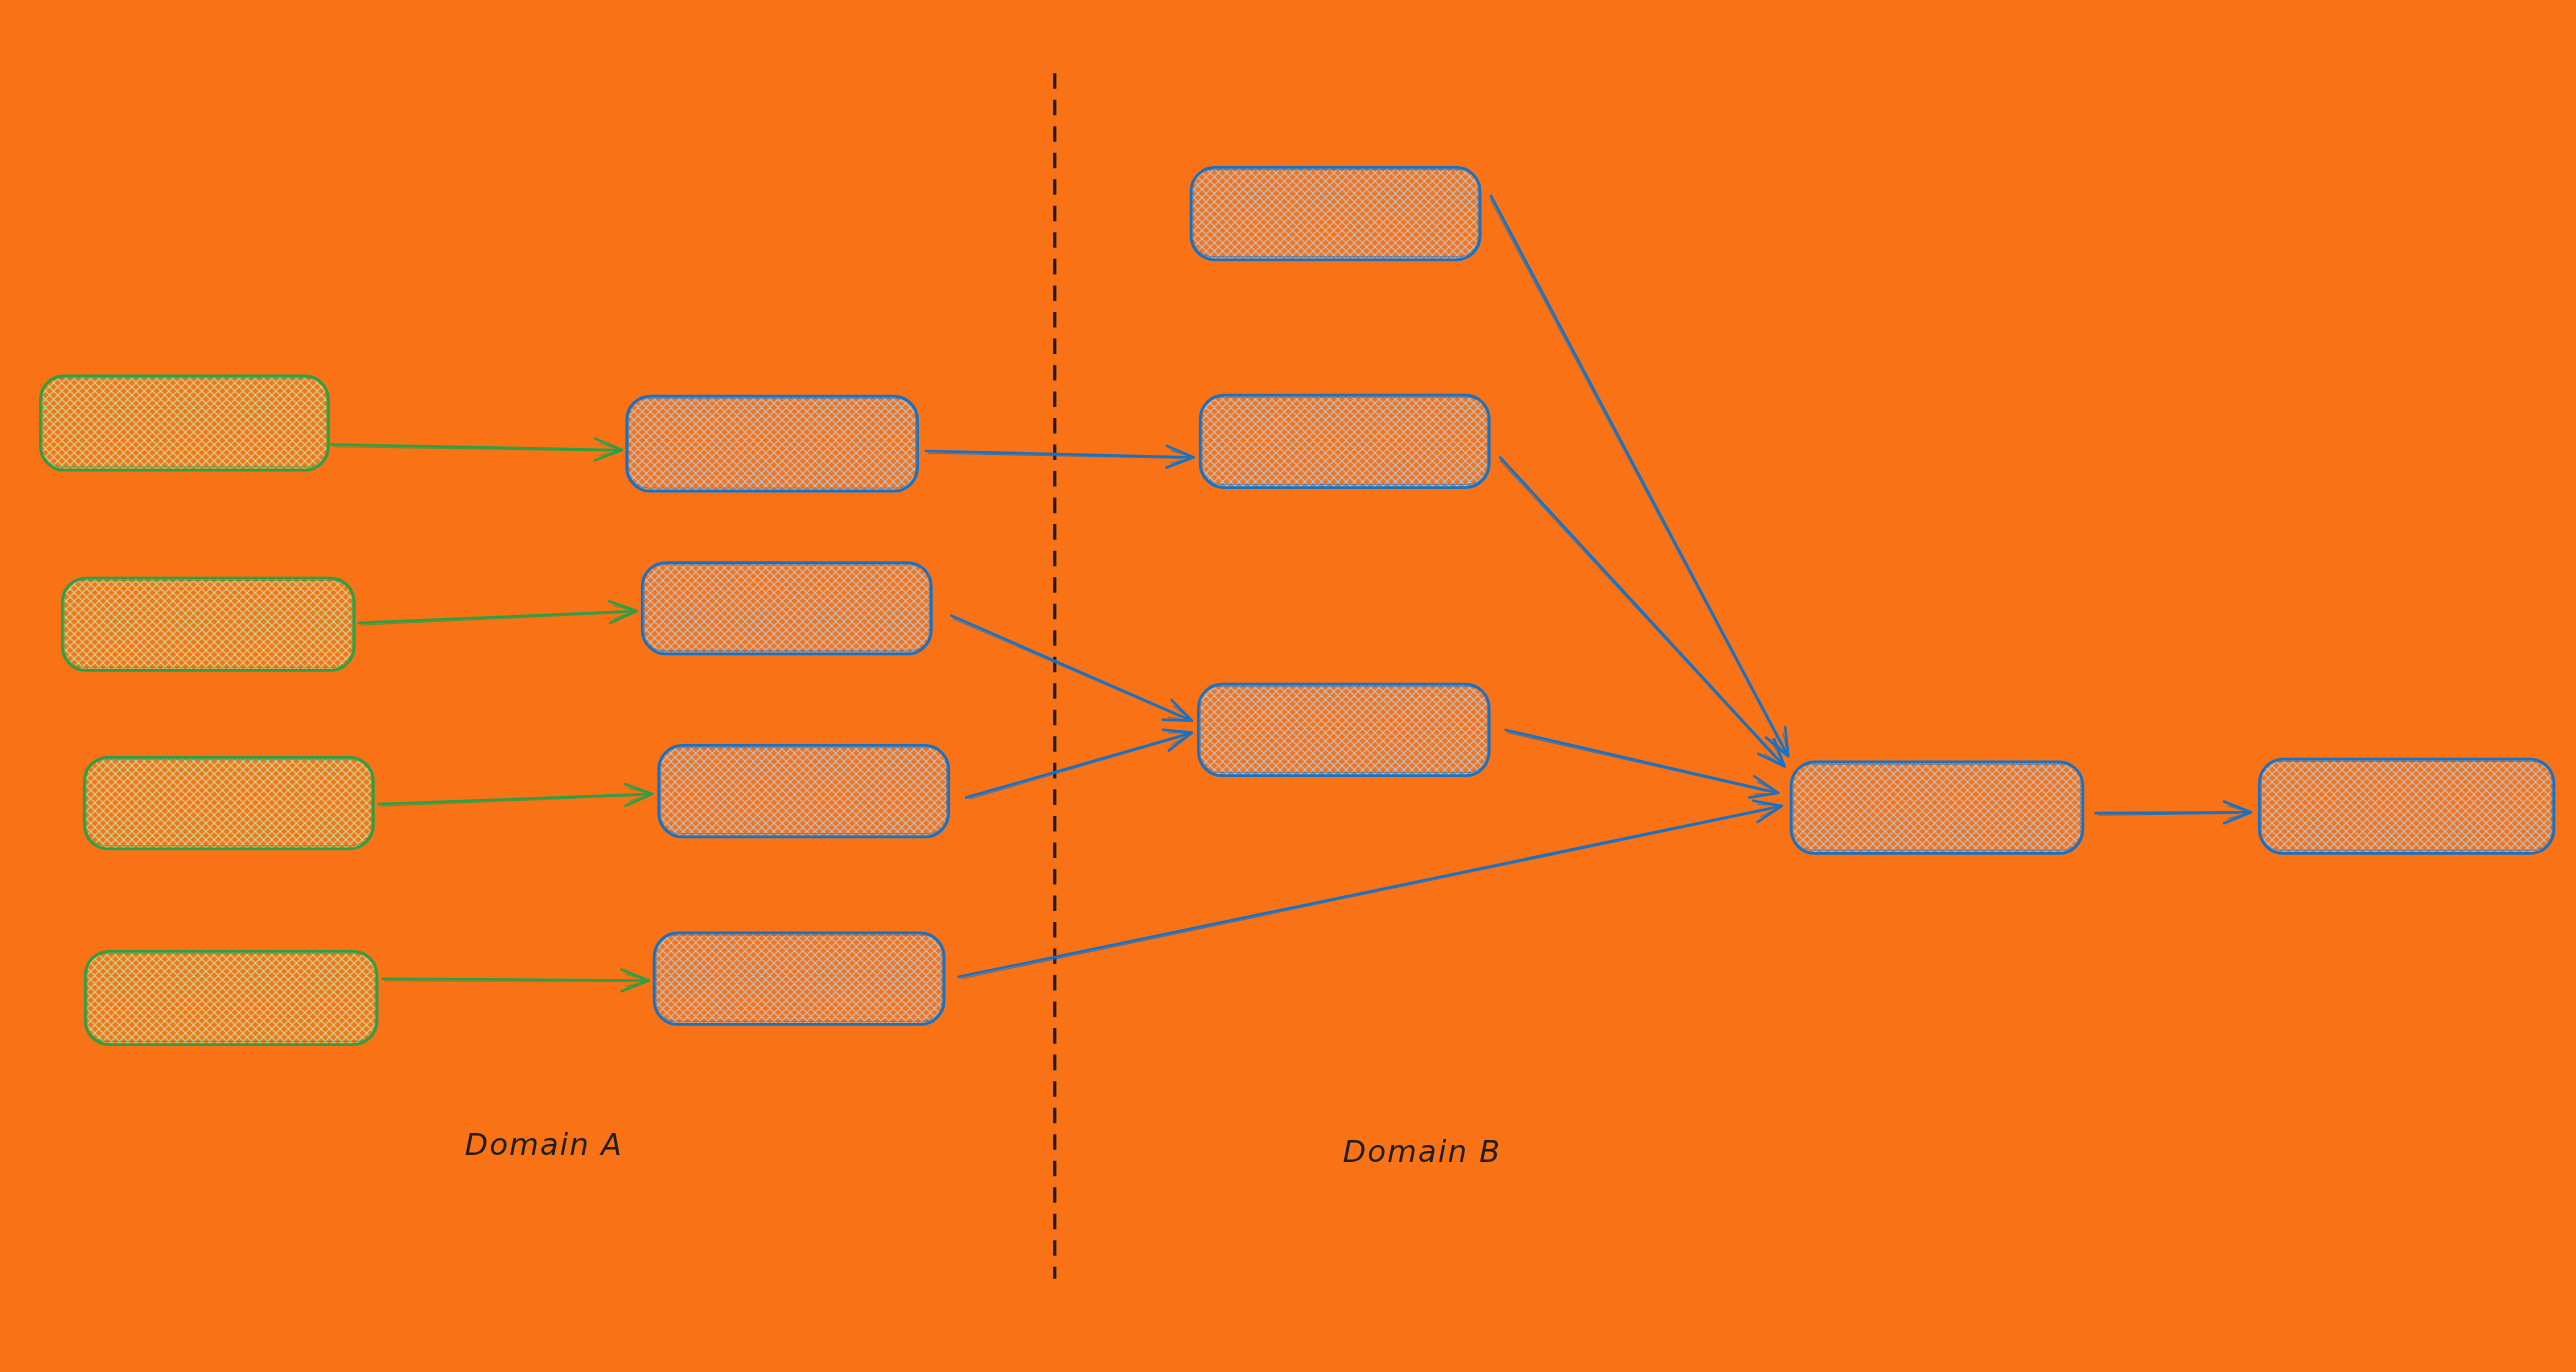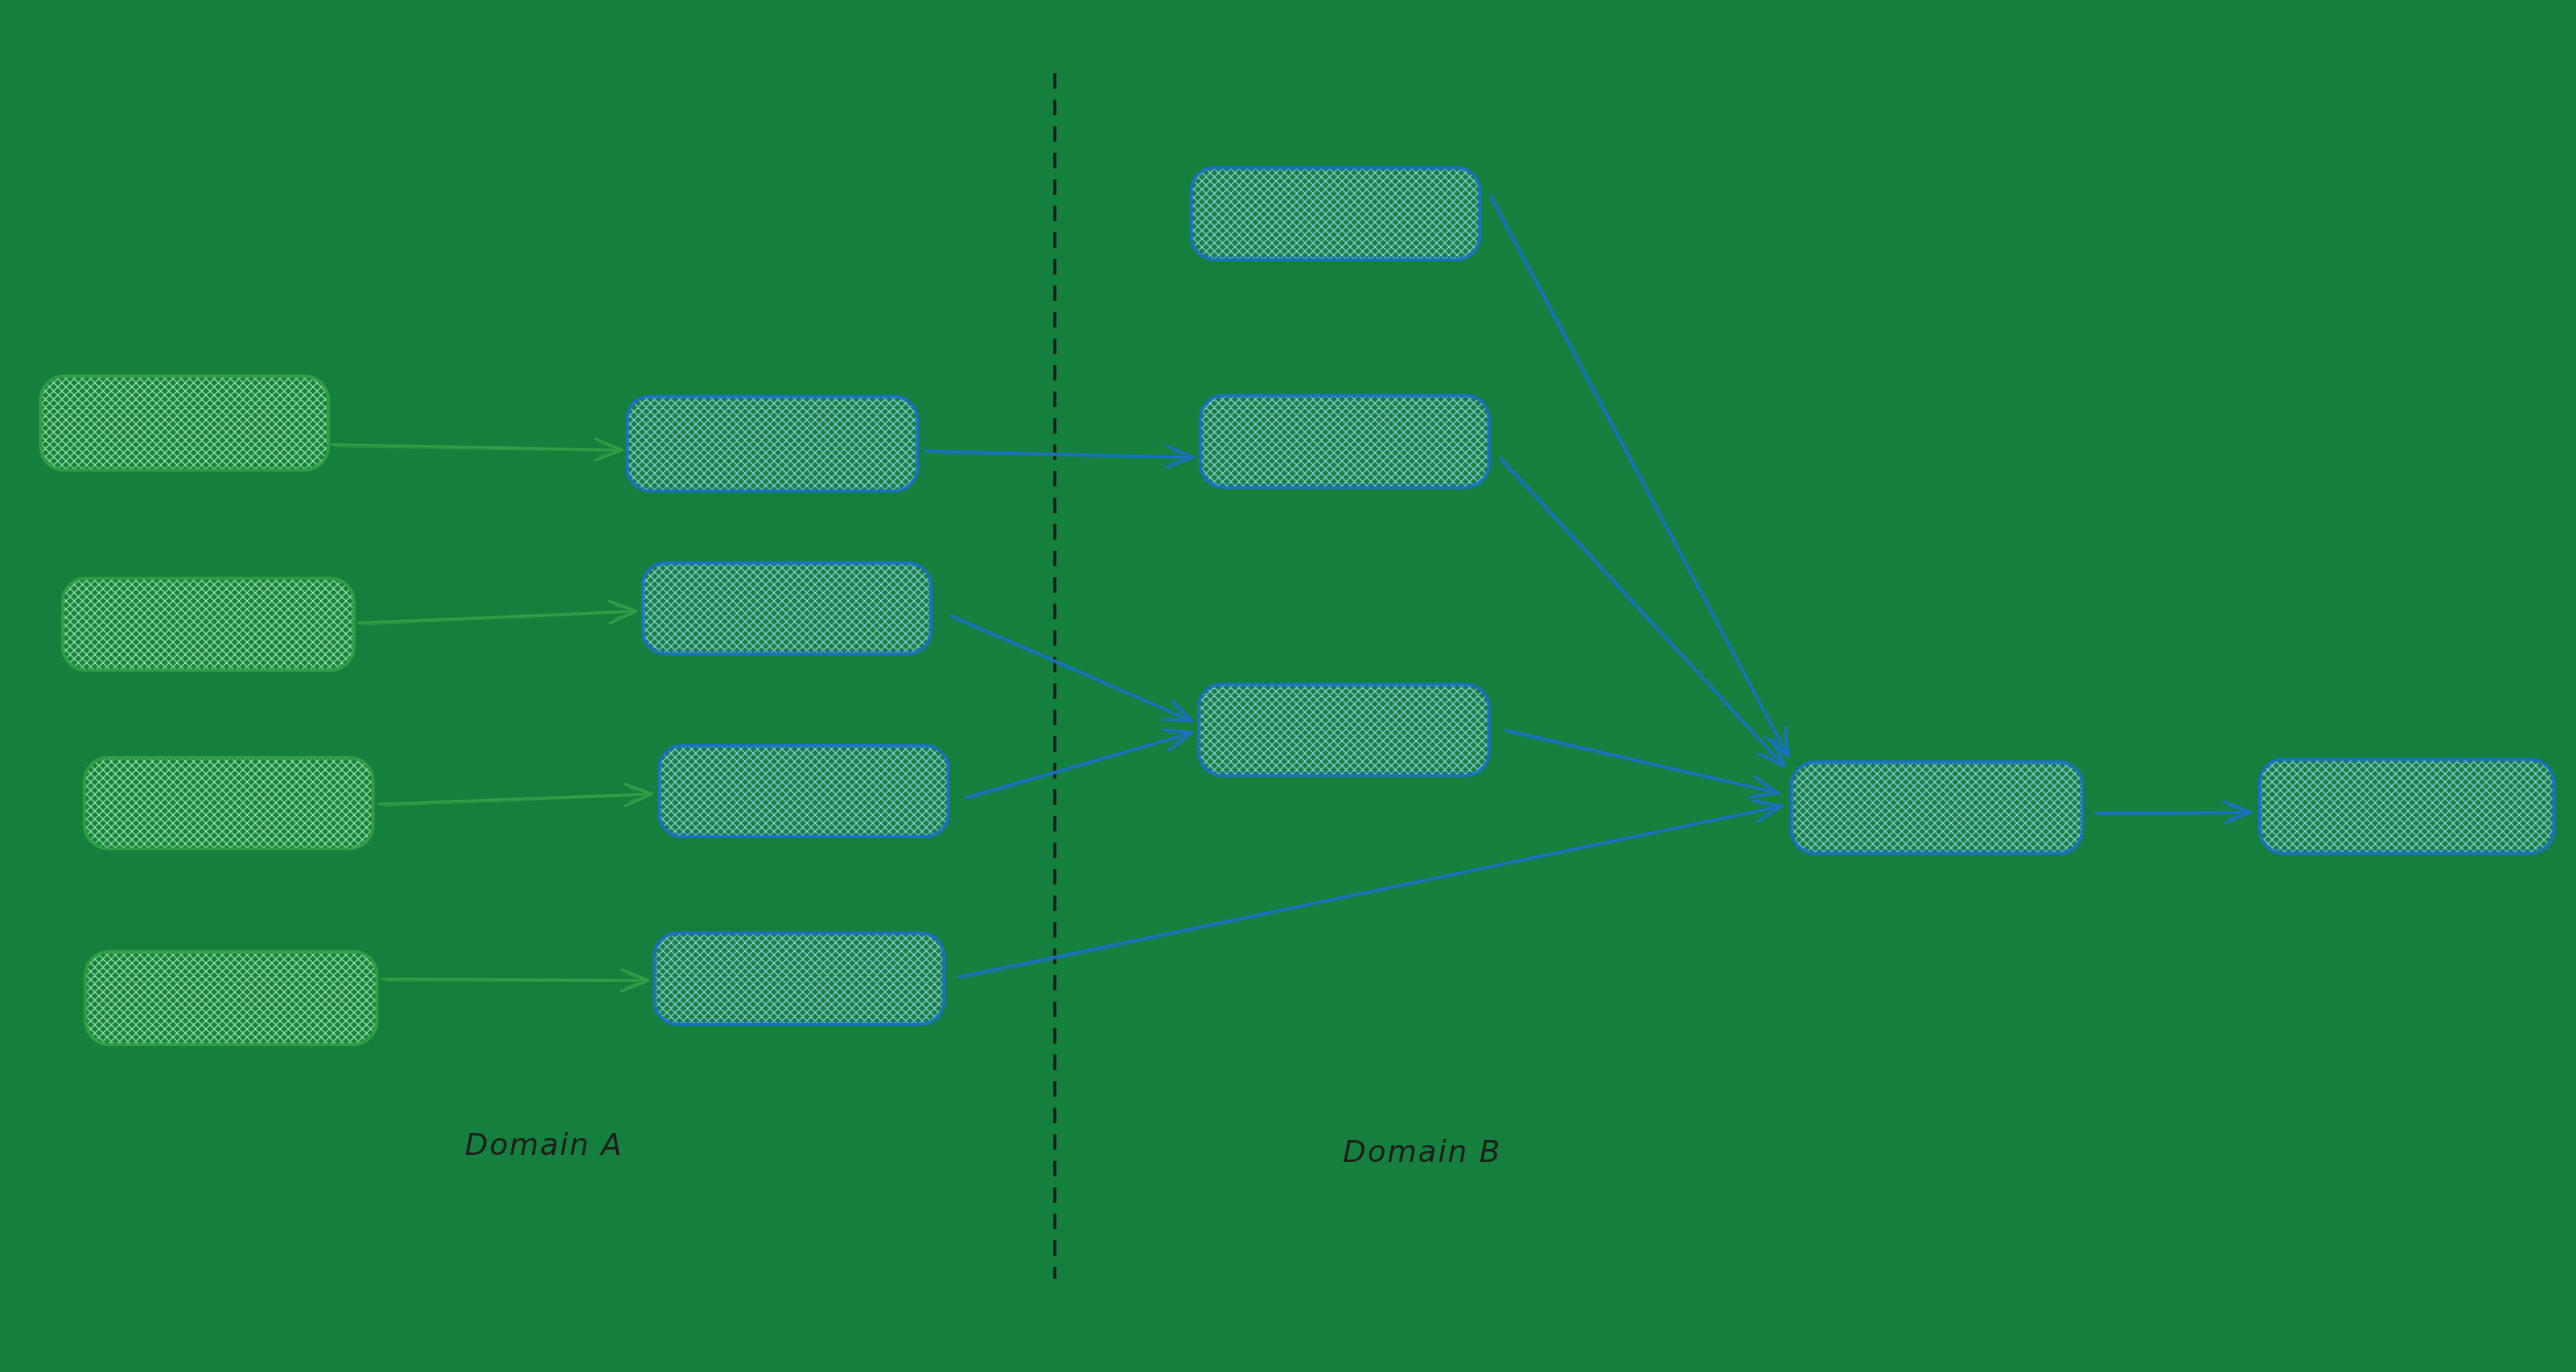--- a/index.html
+++ b/index.html
@@ -8,21 +8,21 @@
     width: 2576px;
     height: 1372px;
     background: #ffffff;
     overflow: hidden;
     font-family: "DejaVu Sans", sans-serif;
   }
   #stage {
     position: relative;
     width: 2576px;
     height: 1372px;
-    background: #15803d;
+    background: #f97316;
   }
   svg#canvas {
     position: absolute;
     left: 0;
     top: 0;
     display: block;
   }
   text.domain-label {
     font-family: "DejaVu Sans", sans-serif;
     font-size: 33px;

